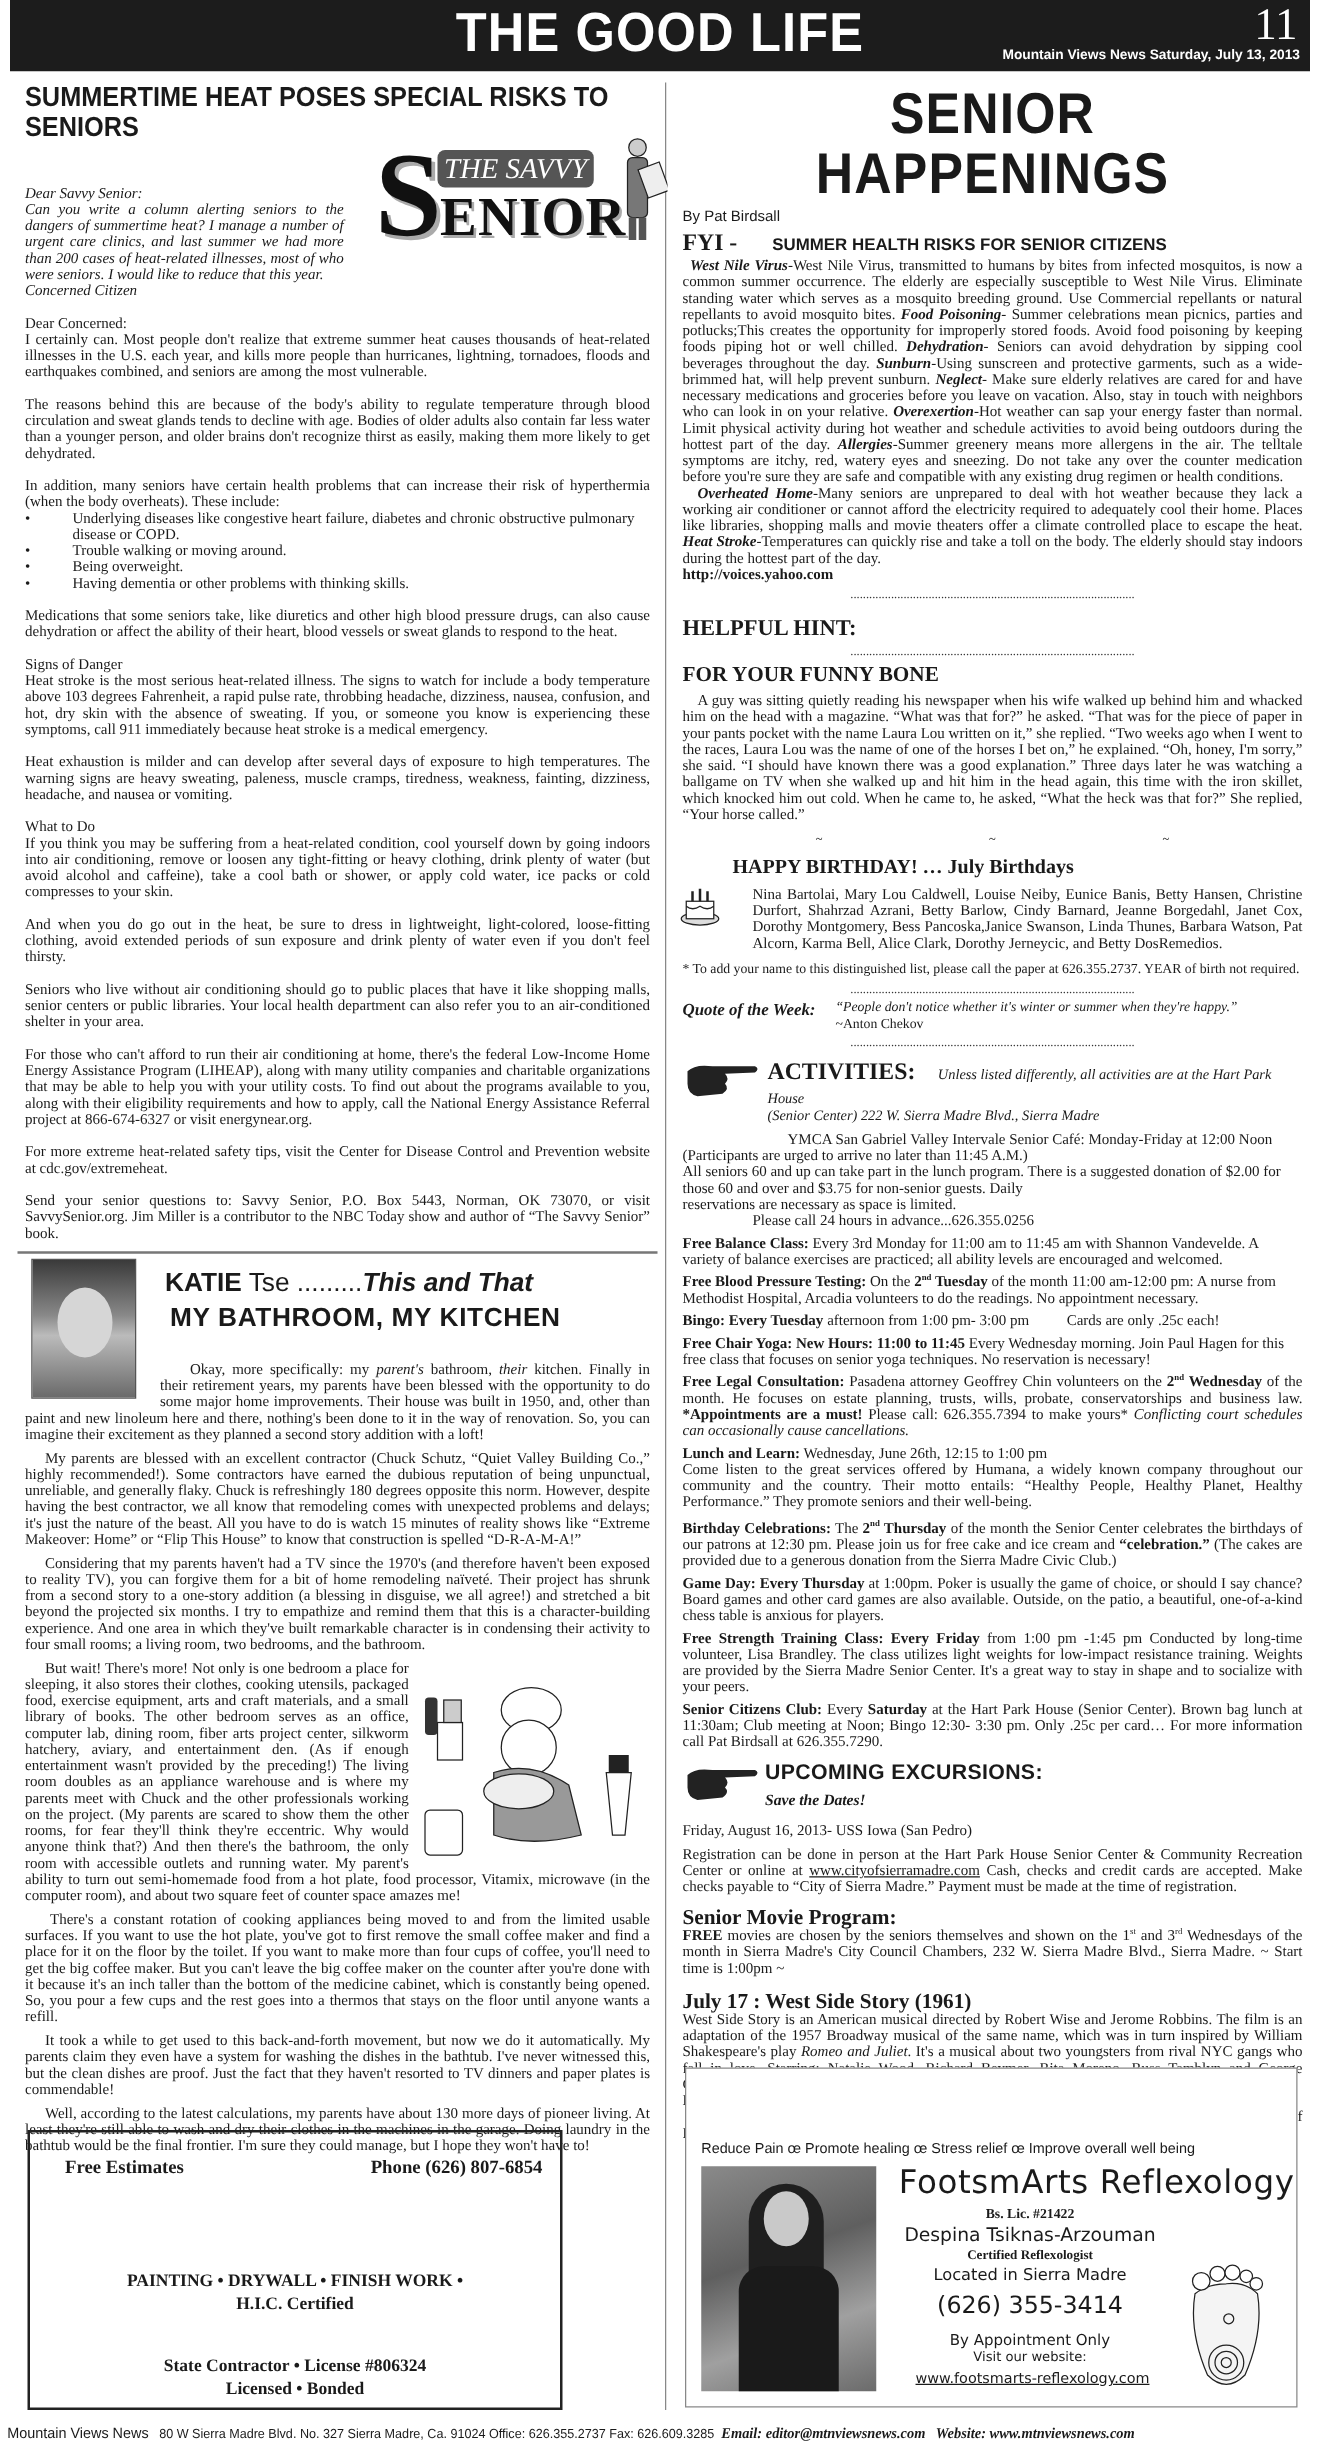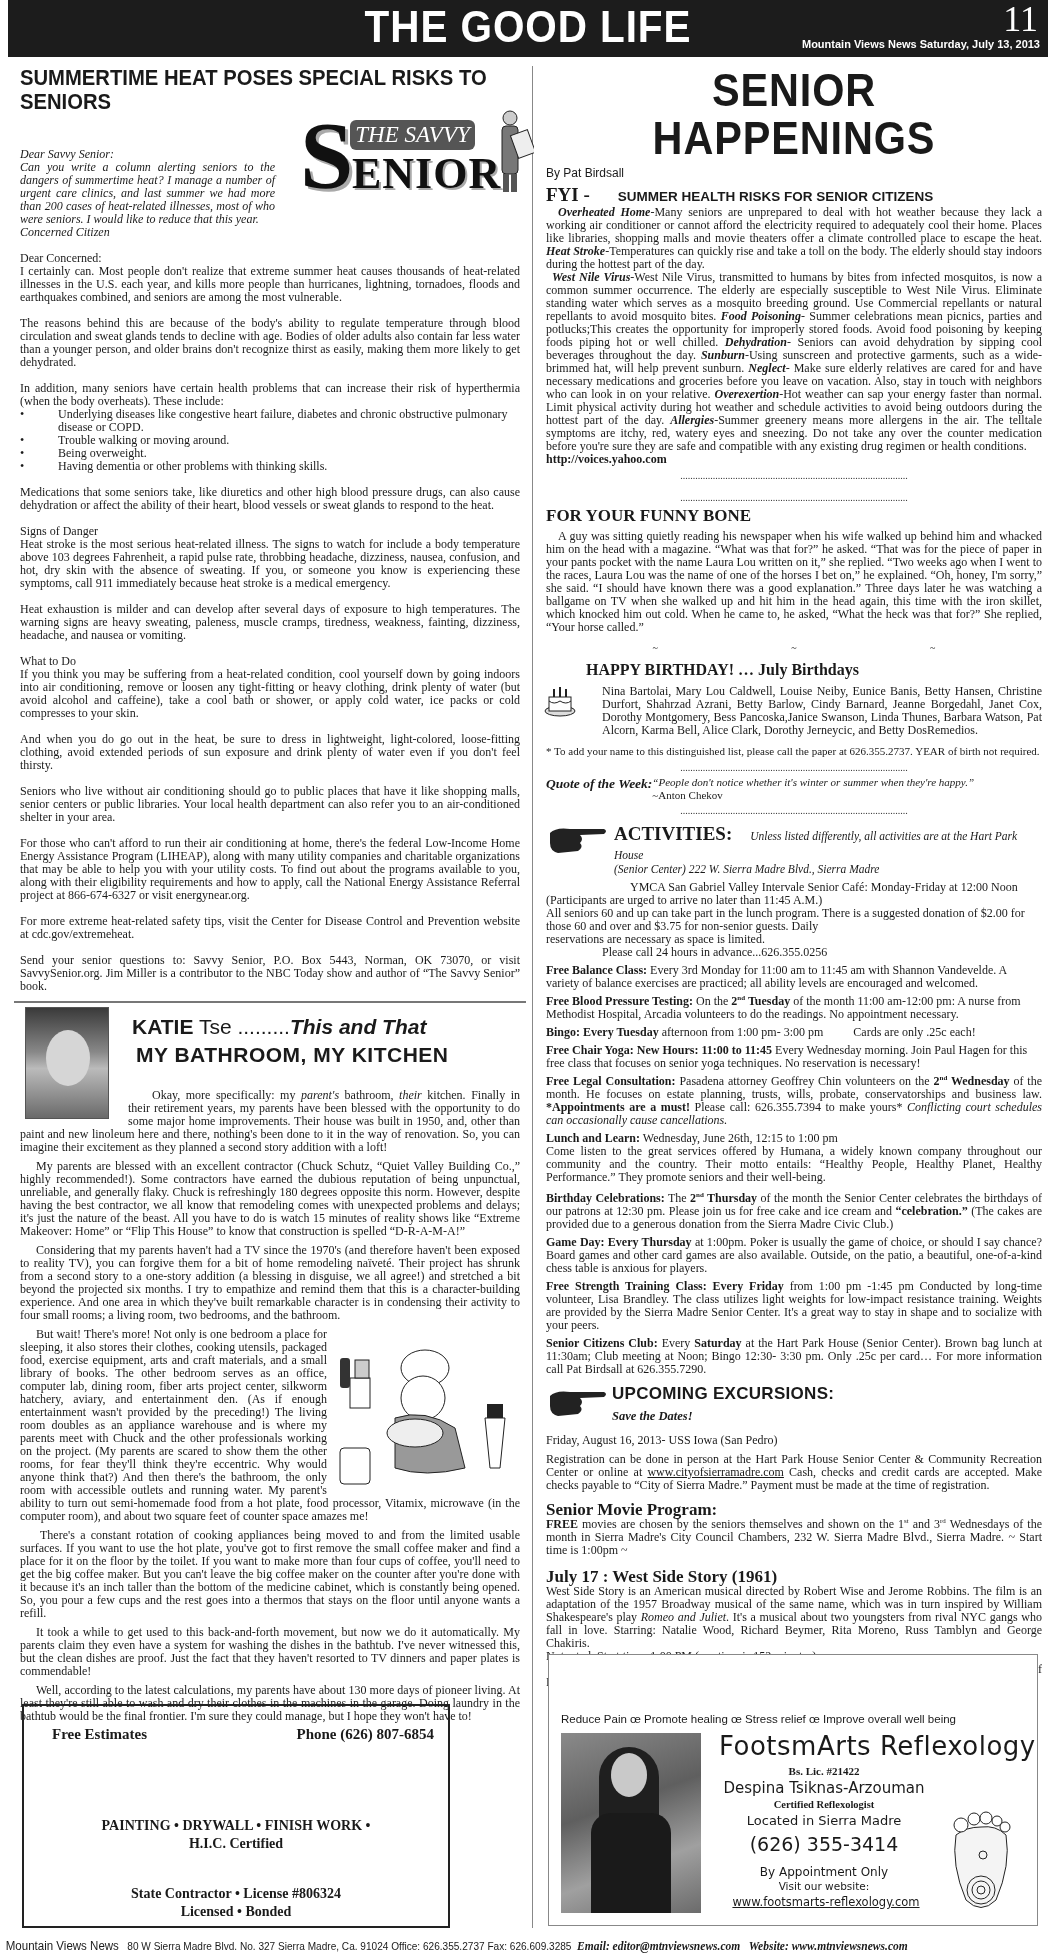--- a/index.html
+++ b/index.html
@@ -66,21 +66,21 @@
     .dots { text-align: center; font-size: 10px; letter-spacing: 0px; line-height: 12px; color: #333; overflow: hidden; white-space: nowrap; }
     .sec-h { font-weight: bold; font-size: 17px; line-height: 20px; }
     .hint-line { display: flex; gap: 40px; align-items: baseline; }
     .tildes { display: flex; justify-content: space-around; font-size: 10px; padding: 0 40px; }
 
     .bday { position: relative; padding-left: 28px; }
     .bday .cake { position: absolute; left: -2px; top: 20px; width: 32px; height: 36px; }
     .bday h3 { font-size: 16px; font-weight: bold; margin-left: 12px; margin-bottom: 6px; }
     .bday p { margin-left: 28px; }
 
-    .quote { display: flex; margin-top: 2px; }
+    .quote { display: flex; gap: 16px; margin-top: 2px; }
     .quote .ql { font-weight: bold; font-style: italic; font-size: 13.5px; white-space: nowrap; }
     .quote .qt { font-style: italic; font-size: 11px; line-height: 13px; }
 
     .act-h { position: relative; padding-left: 68px; min-height: 36px; }
     .hand { position: absolute; left: 2px; top: 0; width: 60px; height: 32px; }
     .act-h .big { font-weight: bold; font-size: 19px; }
     .act-h .note { font-style: italic; font-size: 11.5px; margin-left: 18px; }
     .act-h .note2 { font-style: italic; font-size: 11.5px; }
 
     .act p { margin-top: 5px; }
@@ -230,36 +230,39 @@
 </div>
 
 <div class="col-right">
   <div class="h-right">SENIOR HAPPENINGS</div>
   <div style="font-family:'Liberation Sans',sans-serif;font-size:12px;margin-top:4px">By Pat Birdsall</div>
 
   <div class="fyi-h">
     <span class="fyi">FYI -</span>
     <span class="sub">SUMMER HEALTH RISKS FOR SENIOR CITIZENS</span>
   </div>
-  <p style="text-indent:12px">
-    <b class="i">Overheated Home</b><span>-Many seniors are unprepared to deal with hot weather because they lack a working air conditioner or cannot afford the electricity required to adequately cool their home. Places like libraries, shopping malls and movie theaters offer a climate controlled place to escape the heat. </span>
-    <b class="i">Heat Stroke</b><span>-Temperatures can quickly rise and take a toll on the body. The elderly should stay indoors during the hottest part of the day.</span>
-  </p>
   <p style="text-indent:6px">
     <b class="i">West Nile Virus</b><span>-West Nile Virus, transmitted to humans by bites from infected mosquitos, is now a common summer occurrence. The elderly are especially susceptible to West Nile Virus. Eliminate standing water which serves as a mosquito breeding ground. Use Commercial repellants or natural repellants to avoid mosquito bites. </span>
     <b class="i">Food Poisoning</b><span>- Summer celebrations mean picnics, parties and potlucks;This creates the opportunity for improperly stored foods. Avoid food poisoning by keeping foods piping hot or well chilled. </span>
     <b class="i">Dehydration</b><span>- Seniors can avoid dehydration by sipping cool beverages throughout the day. </span>
     <b class="i">Sunburn</b><span>-Using sunscreen and protective garments, such as a wide-brimmed hat, will help prevent sunburn. </span>
     <b class="i">Neglect</b><span>- Make sure elderly relatives are cared for and have necessary medications and groceries before you leave on vacation. Also, stay in touch with neighbors who can look in on your relative. </span>
     <b class="i">Overexertion</b><span>-Hot weather can sap your energy faster than normal. Limit physical activity during hot weather and schedule activities to avoid being outdoors during the hottest part of the day. </span>
     <b class="i">Allergies</b><span>-Summer greenery means more allergens in the air. The telltale symptoms are itchy, red, watery eyes and sneezing. Do not take any over the counter medication before you're sure they are safe and compatible with any existing drug regimen or health conditions.</span>
   </p>
+  <p style="text-indent:12px">
+    <b class="i">Overheated Home</b><span>-Many seniors are unprepared to deal with hot weather because they lack a working air conditioner or cannot afford the electricity required to adequately cool their home. Places like libraries, shopping malls and movie theaters offer a climate controlled place to escape the heat. </span>
+    <b class="i">Heat Stroke</b><span>-Temperatures can quickly rise and take a toll on the body. The elderly should stay indoors during the hottest part of the day.</span>
+  </p>
   <p class="b">http://voices.yahoo.com</p>
   <div class="dots" style="margin:4px 0 10px">...........................................................................................</div>
 
+  <div class="hint-line">
+    <span class="sec-h" style="font-size:18px">HELPFUL HINT:</span>
+  </div>
   <div class="dots" style="margin:4px 0 2px">...........................................................................................</div>
 
   <div class="sec-h">FOR YOUR FUNNY BONE</div>
   <p style="text-indent:12px;margin-top:4px">A guy was sitting quietly reading his newspaper when his wife walked up behind him and whacked him on the head with a magazine. “What was that for?” he asked. “That was for the piece of paper in your pants pocket with the name Laura Lou written on it,” she replied. “Two weeks ago when I went to the races, Laura Lou was the name of one of the horses I bet on,” he explained. “Oh, honey, I'm sorry,” she said. “I should have known there was a good explanation.” Three days later he was watching a ballgame on TV when she walked up and hit him in the head again, this time with the iron skillet, which knocked him out cold. When he came to, he asked, “What the heck was that for?” She replied, “Your horse called.”</p>
   <div class="tildes" style="margin-top:8px">
     <span>~</span>
       <span>~</span>
       <span>~</span>
   </div>
 

